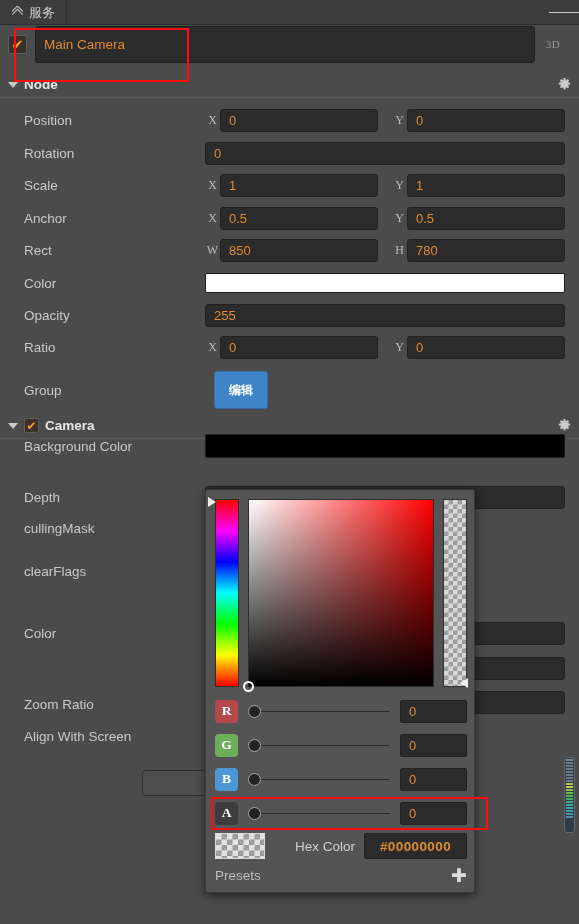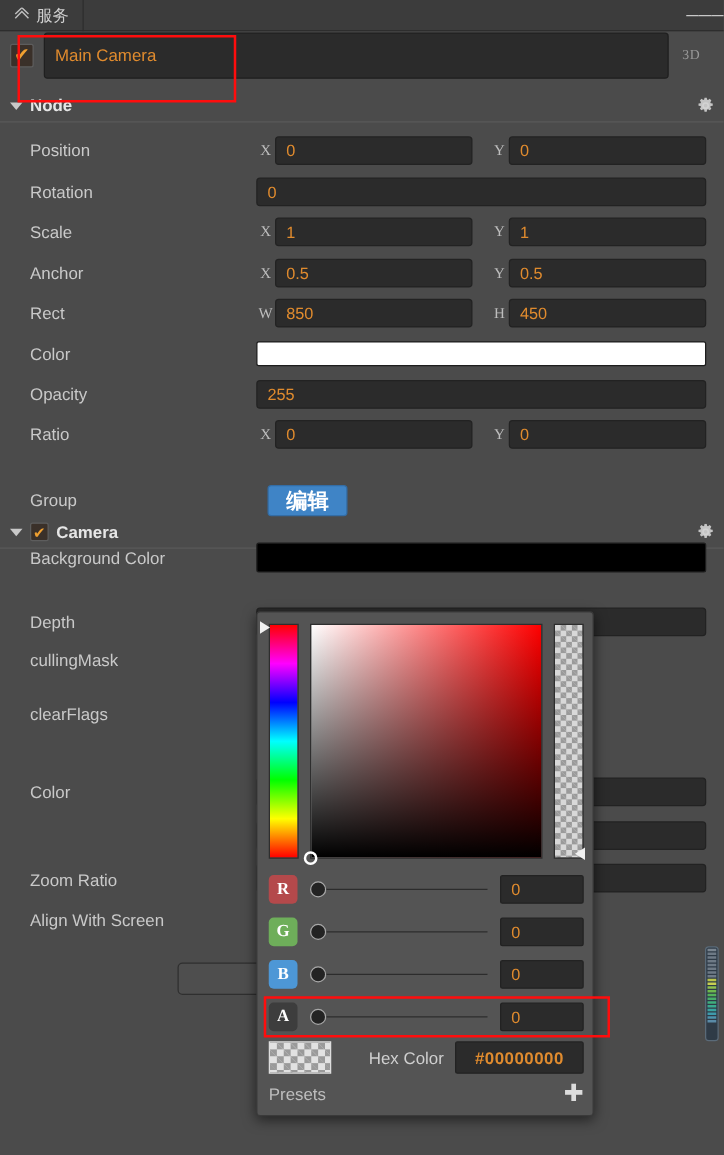--- a/index.html
+++ b/index.html
@@ -100,23 +100,23 @@
 
   .selectbox {
     height:25px; flex:1 1 auto; background:#2b2b2b; border:1px solid #222;
     border-radius:12px; display:flex; align-items:center; padding:0 12px;
     color:#e3e3e3; font-size:13px;
   }
   .selectbox .sc { margin-left:auto; width:0;height:0;
     border-left:6px solid transparent;border-right:6px solid transparent;
     border-top:7px solid #cfcfcf; }
   .btn-edit {
-    margin-left:9px; flex:0 0 auto; height:25px; padding:0 14px;
+    margin-left:9px; flex:0 0 auto; height:38px; padding:0 14px;
     background:#3f84c6; border:1px solid #336da6; border-radius:3px;
-    color:#ffffff; font-size:17px; font-weight:bold;
+    color:#ffffff; font-size:12px; font-weight:bold;
     display:flex; align-items:center; justify-content:center;
   }
 
   
   .redbox { position:absolute; border:2px solid #ff0d0d; pointer-events:none; }
 
   
   .picker {
     position:absolute; left:205px; top:489px; width:270px; height:404px;
     background:#545454; border:1px solid #3a3a3a; border-radius:3px;
@@ -314,21 +314,21 @@
   <div class="prow" style="top:234px">
     <div class="plabel">Rect</div>
     <div class="fields">
       <div class="axis">W</div>
       <div class="inp">
           <span>850</span>
         </div>
       <div class="spacer10"></div>
       <div class="axis">H</div>
       <div class="inp">
-          <span>450</span>
+          <span>780</span>
         </div>
     </div>
   </div>
 
   <div class="prow" style="top:267px">
     <div class="plabel">Color</div>
     <div class="fields">
       <div class="colorswatch"></div>
     </div>
   </div>
@@ -350,21 +350,21 @@
           <span>0</span>
         </div>
       <div class="spacer10"></div>
       <div class="axis">Y</div>
       <div class="inp">
           <span>0</span>
         </div>
     </div>
   </div>
 
-  <div class="prow" style="top:384px">
+  <div class="prow" style="top:374px">
     <div class="plabel">Group</div>
     <div class="fields">
       <div class="btn-edit">编辑</div>
     </div>
   </div>
 
   <div class="section-head" style="top:413px">
     <span class="caret"></span>
     <span class="chk on" style="width:15px;height:15px;font-size:12px;margin-right:6px">
       <span>✔</span>

